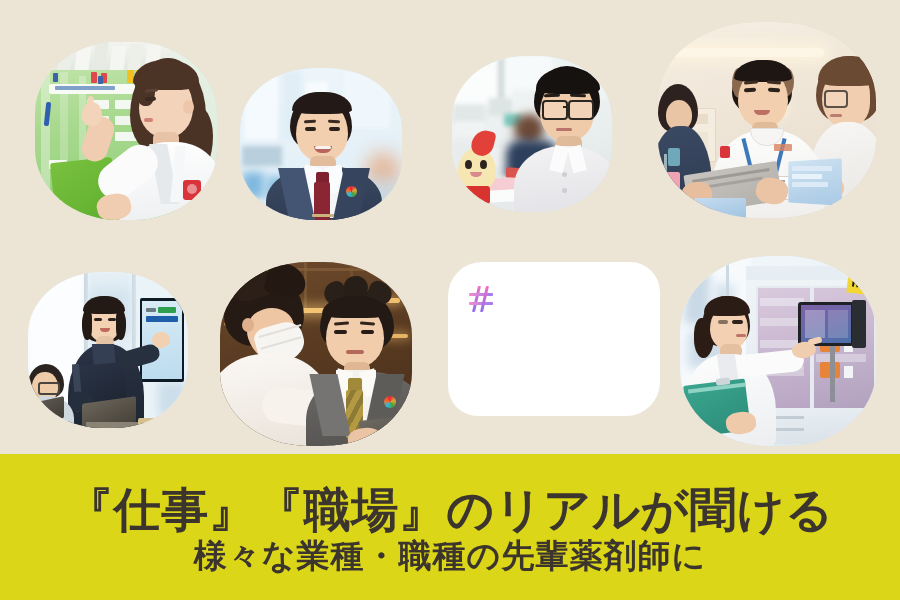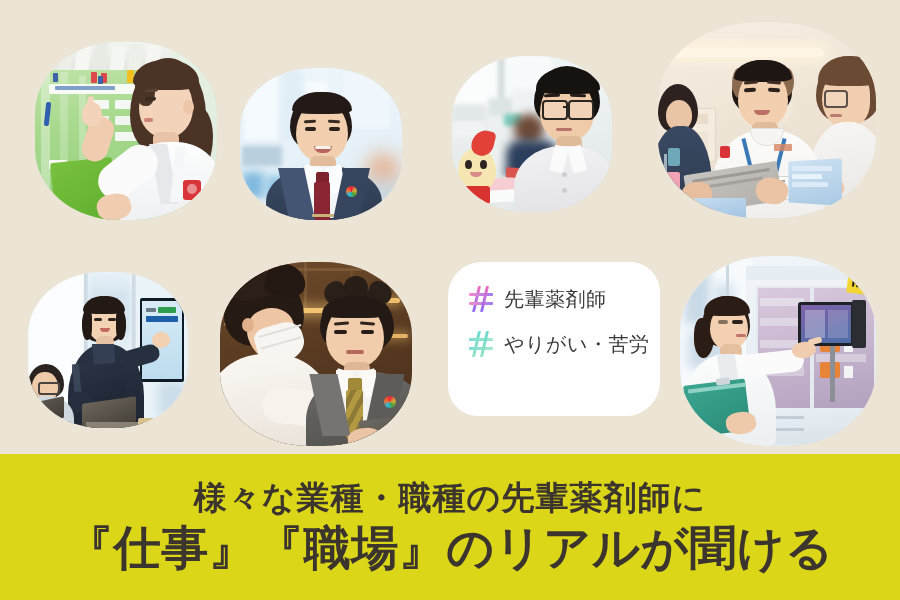--- a/index.html
+++ b/index.html
@@ -602,32 +602,24 @@
     </div>
   </div>
 
   <div id="tag-card">
 
     <div class="tag-row">
       <span class="hash g1">
           <i></i>
           <u></u>
         </span>
-      <span class="tag-label">先輩薬剤師</span>
-    </div>
-
-
-    <div class="tag-row">
-      <span class="hash g3">
-          <i></i>
-          <u></u>
-        </span>
-      <span class="tag-label">やりがい・苦労</span>
-    </div>
+    </div>
+
+
 
   </div>
 
   <div id="banner">
+    <div id="banner-line2">『仕事』『職場』のリアルが聞ける</div>
     <div id="banner-line1">様々な業種・職種の先輩薬剤師に</div>
-    <div id="banner-line2">『仕事』『職場』のリアルが聞ける</div>
   </div>
 
 </div>
 
 </body></html>

